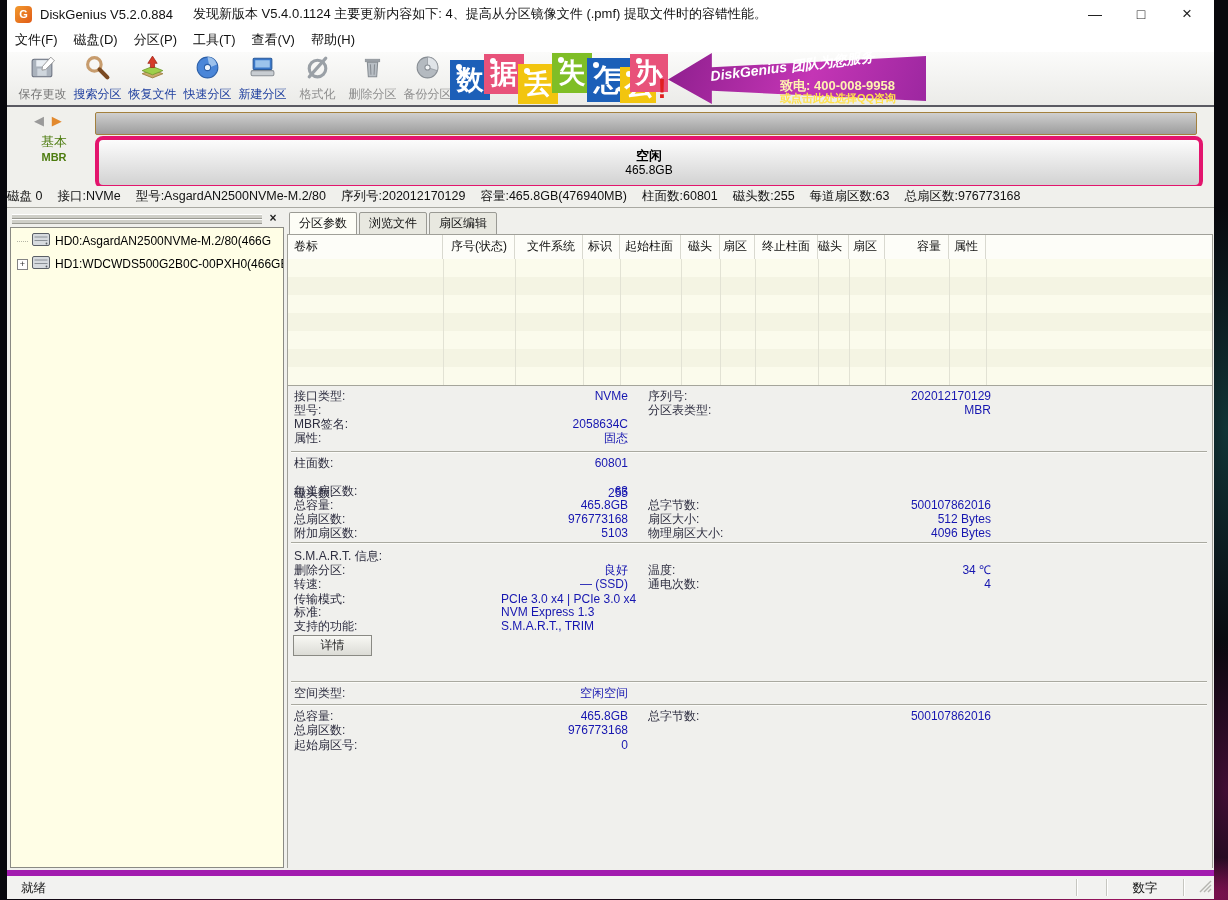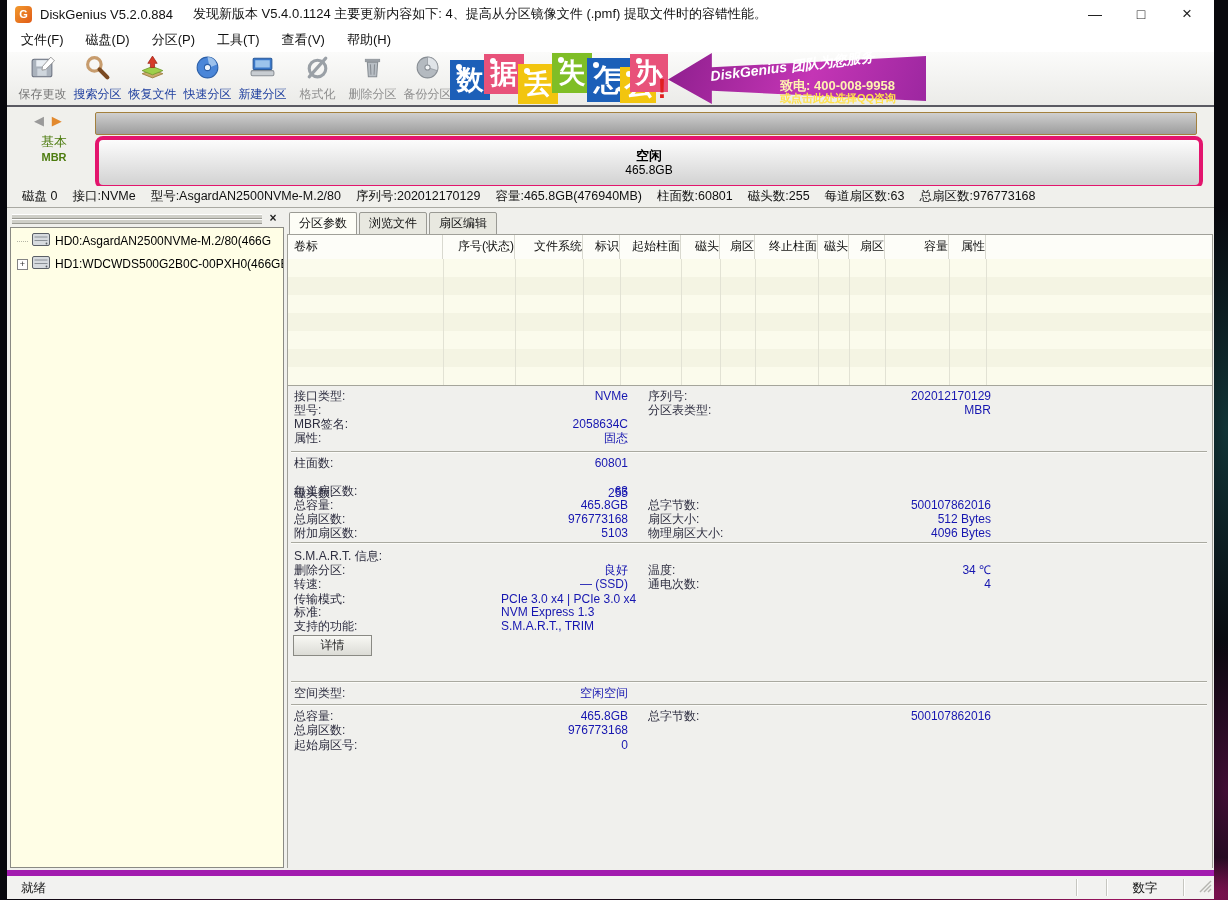--- a/index.html
+++ b/index.html
@@ -19,21 +19,21 @@
   .titlebar{position:absolute;left:0;top:0;width:100%;height:28px;background:#ffffff;display:flex;align-items:center;}
   .app-logo{width:17px;height:17px;margin-left:8px;border-radius:4px;background:linear-gradient(135deg,#f29a2e,#e05a16);
     color:#fff;font-weight:bold;font-size:11px;display:flex;align-items:center;justify-content:center;}
   .title-text{margin-left:8px;font-size:13px;color:#111;}
   .notice-text{margin-left:20px;font-size:13px;color:#111;white-space:nowrap;}
   .win-controls{position:absolute;right:18px;top:0;height:28px;display:flex;align-items:center;gap:28px;}
   .win-btn{width:18px;text-align:center;font-size:14px;color:#222;line-height:28px;}
 
   
   .menubar{position:absolute;left:0;top:28px;width:100%;height:24px;background:#ffffff;display:flex;align-items:center;}
-  .menu-item{font-size:13px;color:#111;padding:3px 8px;margin-left:6px;}
+  .menu-item{font-size:13px;color:#111;padding:3px 8px;}
 
   
   .toolbar{position:absolute;left:0;top:52px;width:100%;height:53px;background:linear-gradient(#fbfbfa,#ebebe8);
     border-bottom:2px solid #5a5a62;}
   .tool-btn{position:absolute;top:2px;width:55px;height:49px;display:flex;flex-direction:column;align-items:center;justify-content:flex-start;}
   .tool-btn svg{width:27px;height:27px;}
   .tool-label{font-size:12px;margin-top:1px;white-space:nowrap;}
   .lbl-blue{color:#1f3f9f;} .lbl-gray{color:#8f8f8f;} .lbl-dim{color:#777;}
 
   
@@ -58,21 +58,21 @@
   .disk-kind .k1{font-size:13px;} .disk-kind .k2{font-size:11px;margin-top:0px;font-weight:bold;}
   .disk-strip{position:absolute;left:88px;top:5px;width:1100px;height:21px;
     background:linear-gradient(#cfcfcf,#9d9d9d);border:1px solid #a3803d;border-radius:2px;}
   .free-block{position:absolute;left:88px;top:29px;width:1100px;height:45px;border:4px solid #e3156d;border-radius:8px;
     background:linear-gradient(#fcfcfc,#d2d2d2);display:flex;flex-direction:column;align-items:center;justify-content:center;}
   .free-name{font-size:13px;font-weight:bold;color:#000;line-height:15px;}
   .free-size{font-size:12px;color:#000;line-height:14px;}
 
   
   .disk-info{position:absolute;left:0;top:186px;width:100%;height:22px;background:#f0f0ec;
-    border-bottom:1px solid #a9a9a2;display:flex;align-items:center;padding-left:15px;box-sizing:border-box;}
+    border-bottom:1px solid #a9a9a2;display:flex;align-items:center;box-sizing:border-box;}
   .di-item{font-size:12.5px;color:#111;margin-right:15px;white-space:nowrap;}
 
   
   .tree-panel{position:absolute;left:3px;top:210px;width:274px;height:658px;}
   .grabber{position:absolute;left:0;top:2px;width:100%;height:14px;}
   .ridge{position:absolute;left:2px;right:22px;height:3px;border-top:1px solid #ffffff;background:#cfcfc8;border-bottom:1px solid #9b9b94;}
   .r1{top:2px}.r2{top:7px}
   .tree-close{position:absolute;right:4px;top:0px;width:14px;height:14px;font-size:12px;line-height:13px;text-align:center;color:#222;font-weight:bold;}
   .tree-box{position:absolute;left:0;top:17px;width:100%;height:641px;background:#fffee6;
     border:1px solid #8a8a84;box-sizing:border-box;}
@@ -84,21 +84,21 @@
 
   
   .right-panel{position:absolute;left:280px;top:210px;width:926px;height:658px;background:#f0f0ec;}
   .tabs{position:absolute;left:2px;top:2px;height:22px;display:flex;}
   .tab{height:21px;padding:0 9px;font-size:12px;color:#111;line-height:21px;border:1px solid #9a9a94;
     background:#e8e8e0;margin-right:2px;border-radius:2px 2px 0 0;}
   .tab.active{background:#fdfdf6;border-bottom:1px solid #fdfdf6;font-weight:normal;}
   .content-box{position:absolute;left:0;top:24px;width:100%;height:634px;border:1px solid #a0a099;box-sizing:border-box;background:#f0f0ed;}
   .thead{position:absolute;left:0;top:0;width:100%;height:24px;background:#fdfdf8;border-bottom:1px solid #c9c9c0;display:flex;}
   .th{box-sizing:border-box;border-right:1px solid #d9d9d0;font-size:12px;color:#111;line-height:23px;
-    text-align:right;white-space:nowrap;overflow:hidden;}
+    text-align:right;padding-right:7px;white-space:nowrap;overflow:hidden;}
   .th.first{text-align:left;padding-left:6px;}
   .tbody{position:absolute;left:0;top:24px;width:100%;height:126px;background:#fbfbec;}
   .trow{height:18px;}
   .row-a{background:#fbfbec}.row-b{background:#f4f4e3}
   .vline{position:absolute;top:0;bottom:0;width:1px;background:#e2e2d4;}
 
   
   .details{position:absolute;left:0;top:150px;width:100%;height:482px;background:#f0f0ed;border-top:1px solid #a5a59b;}
   .drow{position:absolute;left:0;width:100%;height:14px;font-size:12px;line-height:14px;}
   .lbl{position:absolute;color:#2e2e40;white-space:nowrap;}

